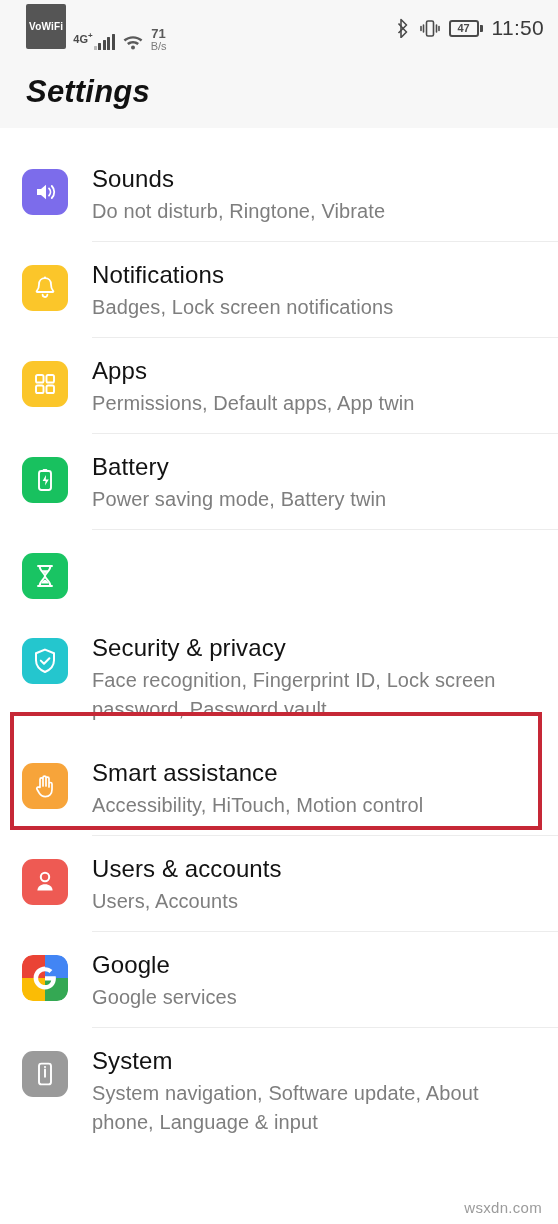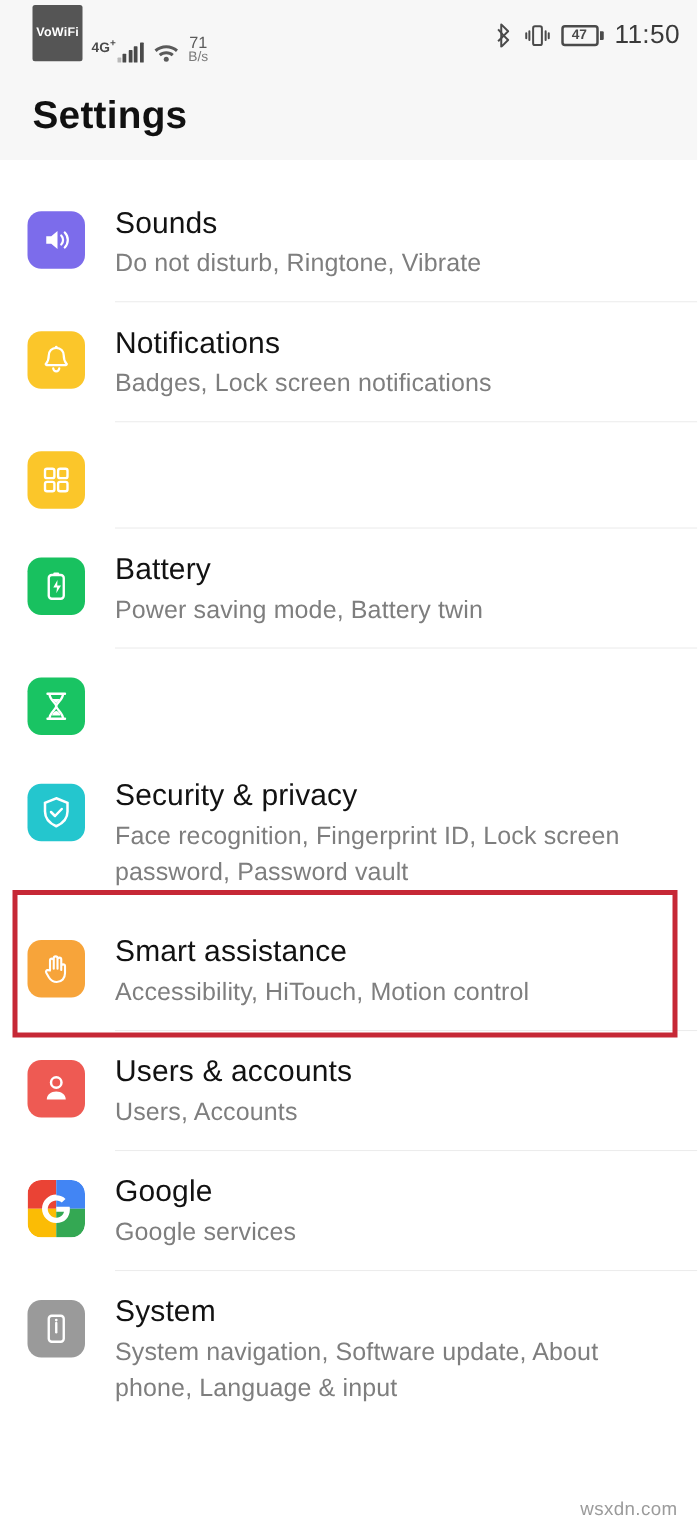--- a/index.html
+++ b/index.html
@@ -52,21 +52,21 @@
   .bars i:nth-child(2) { height: 7px; }
   .bars i:nth-child(3) { height: 10px; }
   .bars i:nth-child(4) { height: 13px; }
   .bars i:nth-child(5) { height: 16px; }
 
   .wifi { width: 22px; height: 17px; position: relative; transform: translateY(-1px); }
   .rate {
     display: flex; flex-direction: column; align-items: center;
     line-height: 12px; transform: translateY(1px);
   }
-  .rate .num { font-size: 13px; color: #5a5a5a; }
+  .rate .num { font-size: 13px; color: #5a5a5a; font-weight: bold; }
   .rate .unit { font-size: 11px; color: #7a7a7a; }
 
   .batt {
     display: flex; align-items: center;
   }
   .batt-body {
     width: 30px; height: 17px;
     border: 2px solid #4a4a4a;
     border-radius: 3px;
     display: flex; align-items: center; justify-content: center;
@@ -75,20 +75,21 @@
   .batt-tip { width: 3px; height: 7px; background: #4a4a4a; border-radius: 0 1px 1px 0; margin-left: 1px; }
   .clock { font-size: 21px; color: #3a3a3a; letter-spacing: .3px; }
 
   
   .titlebar {
     height: 72px;
     background: #f7f7f7;
     display: flex;
     align-items: center;
     padding-left: 26px;
+    font-style: italic;
   }
   .titlebar h1 {
     font-size: 31px;
     font-weight: bold;
     color: #111;
     letter-spacing: .2px;
   }
 
   
   .list { position: relative; background: #fff; }
@@ -268,20 +269,24 @@
 
     <div class="row">
       <div class="row-inner">
         <div class="ico" style="background:#FBC62A">
           <svg width="24" height="24" viewBox="0 0 24 24">
             <rect x="3" y="3" width="7.5" height="7.5" rx="1.6" fill="none" stroke="#fff" stroke-width="1.9"></rect>
             <rect x="13.5" y="3" width="7.5" height="7.5" rx="1.6" fill="none" stroke="#fff" stroke-width="1.9"></rect>
             <rect x="3" y="13.5" width="7.5" height="7.5" rx="1.6" fill="none" stroke="#fff" stroke-width="1.9"></rect>
             <rect x="13.5" y="13.5" width="7.5" height="7.5" rx="1.6" fill="none" stroke="#fff" stroke-width="1.9"></rect>
           </svg>
+        </div>
+        <div class="txt">
+          <div class="t-title">Apps</div>
+          <div class="t-sub">Permissions, Default apps, App twin</div>
         </div>
       </div>
       <div class="divider"></div>
     </div>
 
     <div class="row">
       <div class="row-inner">
         <div class="ico" style="background:#18C15F">
           <svg width="24" height="26" viewBox="0 0 24 26">
             <rect x="6" y="4" width="12" height="19" rx="2.4" fill="none" stroke="#fff" stroke-width="1.9"></rect>

